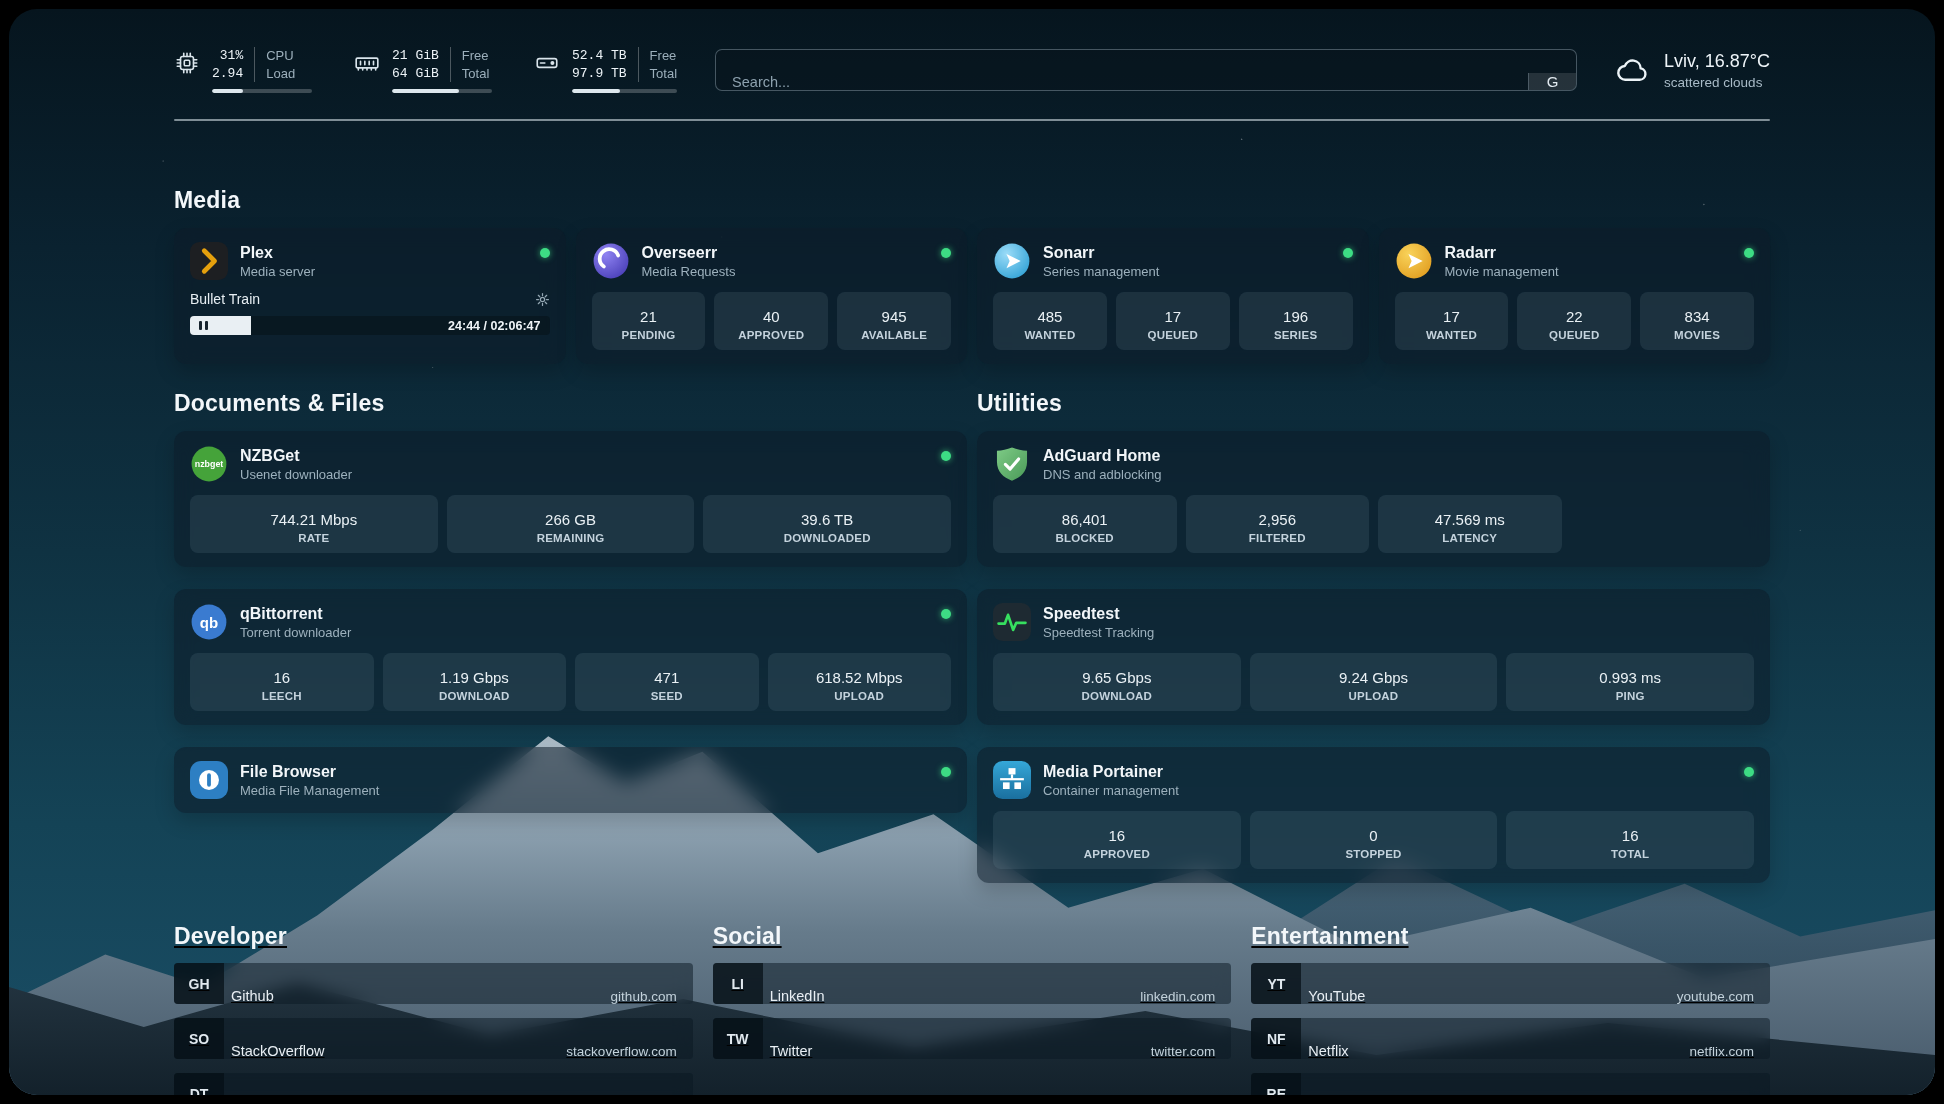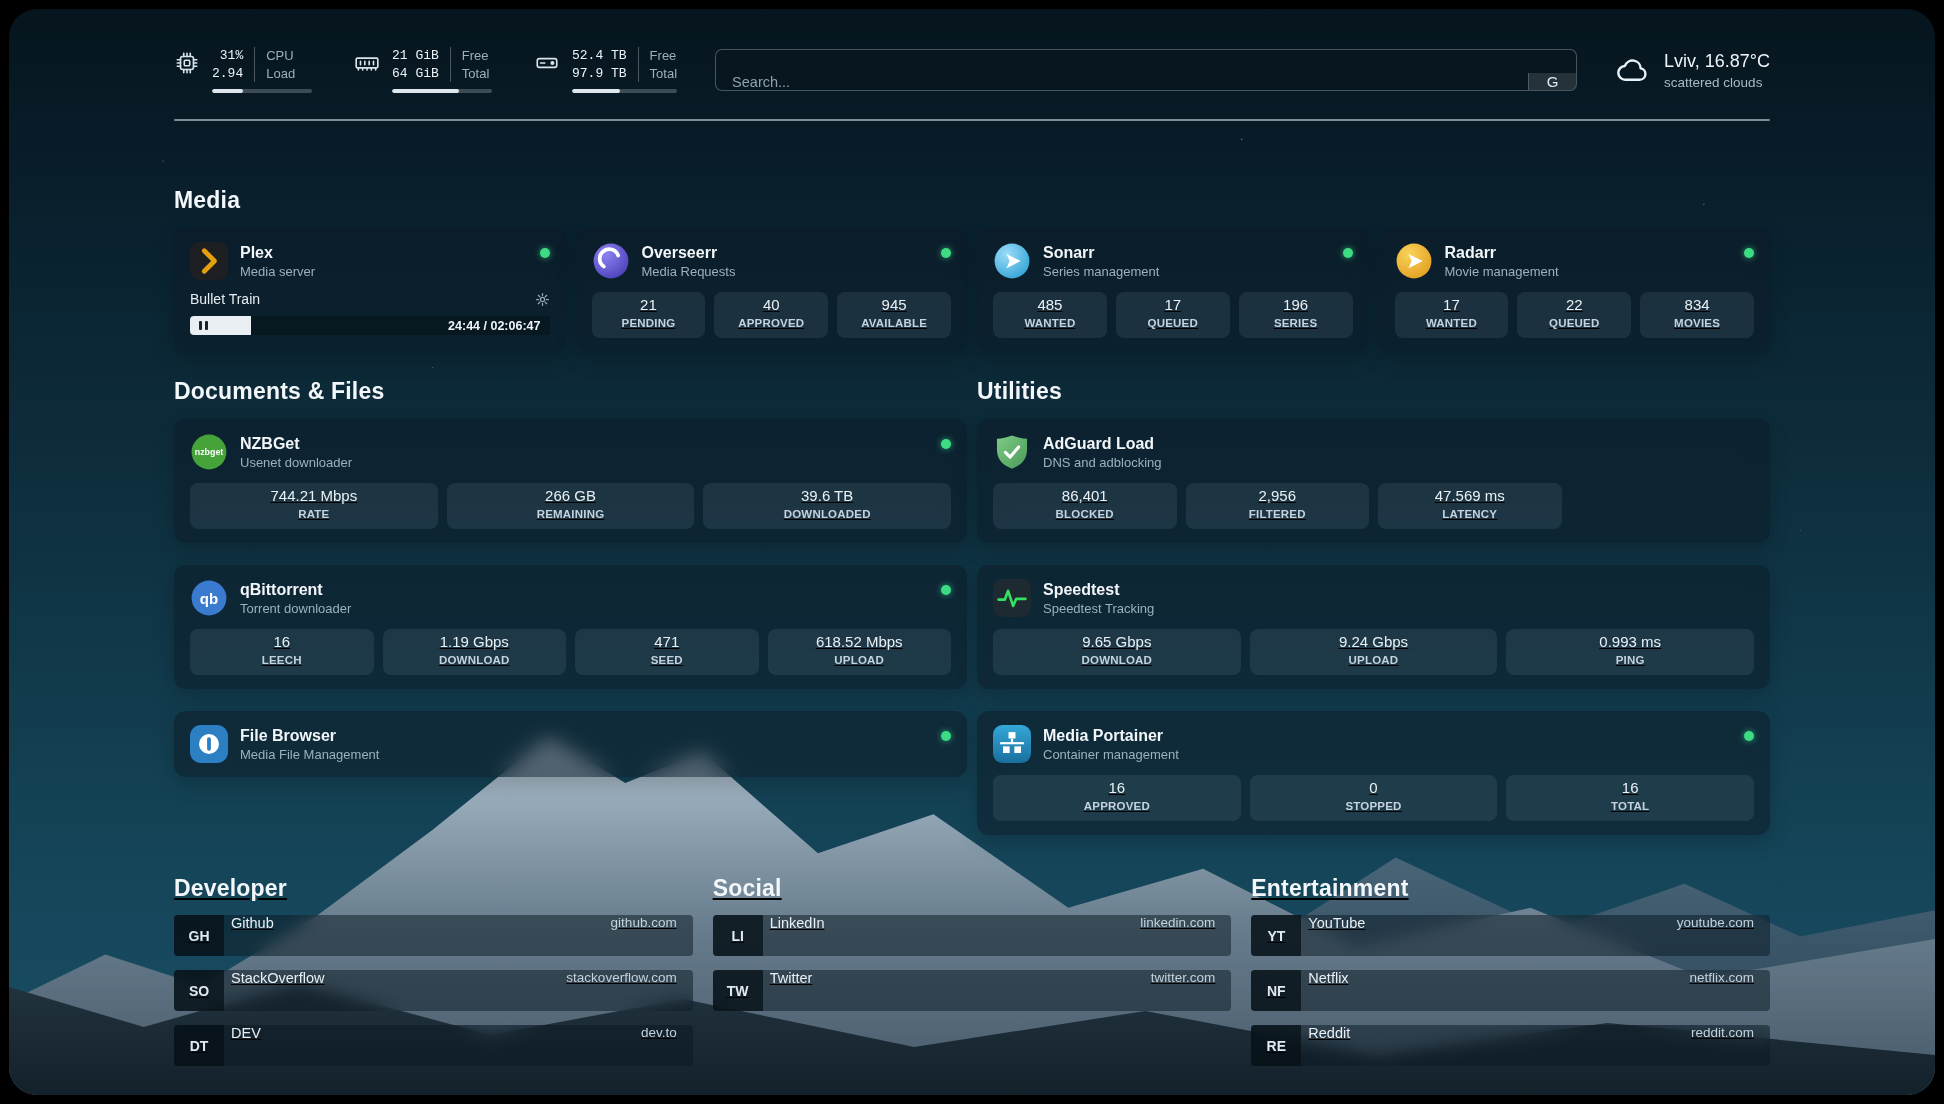--- a/index.html
+++ b/index.html
@@ -74,21 +74,21 @@
   .card-head { display:flex; align-items:center; gap:12px; }
   .app-icon { width:38px; height:38px; flex:none; display:flex; align-items:center; justify-content:center; }
   .app-name { font-size:16px; font-weight:700; color:#f2f6f9; line-height:1.2; }
   .app-sub { font-size:13px; color:#9db1bd; margin-top:2px; }
   .dot { margin-left:auto; width:10px; height:10px; border-radius:50%; background:#3ddc84;
     box-shadow:0 0 6px rgba(61,220,132,.7); align-self:flex-start; margin-top:6px; flex:none; }
 
   .stats { display:grid; gap:9px; margin-top:12px; }
   .s3 { grid-template-columns:repeat(3,1fr); }
   .s4 { grid-template-columns:repeat(4,1fr); }
-  .stat { background:rgba(130,160,180,.14); border-radius:8px; padding:4px 4px 9px; text-align:center;text-decoration:underline; }
+  .stat { background:rgba(130,160,180,.14); border-radius:8px; padding:16px 4px 9px; text-align:center; }
   .stat-v { font-size:15px; color:#eaf1f5; }
   .stat-l { font-size:11.5px; font-weight:700; color:#c4d3dd; margin-top:4px; letter-spacing:.2px; }
 
   
   .np-row { display:flex; align-items:center; margin-top:11px;gap:47px; }
   .np-title { font-size:14px; color:#e7eef3; }
   .gear { margin-left:auto; color:#93a6b2; display:flex; cursor:pointer; }
   .player { margin-top:9px; position:relative; height:19px; border-radius:4px; overflow:hidden;
     background:rgba(8,20,28,.65); display:flex; align-items:center; padding:0 9px; }
   .player-fill { position:absolute; left:0; top:0; bottom:0; background:#e9eff3; }
@@ -97,21 +97,21 @@
   .ptime { position:relative; margin-left:auto; font-size:12.5px; font-weight:700; color:#f0f5f8; }
 
   .cols2 { display:grid; grid-template-columns:1fr 1fr; gap:10px; margin-top:26px; }
   .col h2 { margin-bottom:14px; }
   .col .card { margin-bottom:22px; }
   .col .card:last-child { margin-bottom:0; }
 
   
   .links { display:grid; grid-template-columns:1fr 1fr 1fr; gap:20px; margin-top:40px;text-decoration:underline; }
   .links h2 { margin-bottom:13px; }
-  .link-row { display:flex; align-items:flex-start; height:41px; margin-bottom:14px; border-radius:4px;
+  .link-row { display:flex; align-items:flex-end; height:41px; margin-bottom:14px; border-radius:4px;
     background:rgba(10,24,34,.5); backdrop-filter:blur(8px); overflow:hidden; cursor:pointer; }
   .link-row:last-child { margin-bottom:0; }
   .badge { width:50px; align-self:stretch; flex:none; display:flex; align-items:center; justify-content:center;
     background:rgba(6,15,22,.72); color:#e1e9ef; font-weight:700; font-size:14px; }
   .link-name { margin-left:7px; font-size:14.5px; color:#e9eff4; }
   .link-url { margin-left:auto; margin-right:16px; font-size:13.5px; color:#c3d2db; }
 
   svg { display:block; }
 </style>
 </head>
@@ -468,21 +468,21 @@
                     <linearGradient id="agG" x1="0" y1="0" x2="1" y2="1">
                       <stop offset="0%" stop-color="#7ecb86"></stop>
                       <stop offset="100%" stop-color="#4a9a58"></stop>
                     </linearGradient>
                   </defs>
                 <path d="M12 1.5c3.2 1.2 6.3 1.9 9.5 2.1v7.2c0 5.8-4 10-9.5 11.7C6.5 20.8 2.5 16.6 2.5 10.8V3.6c3.2-.2 6.3-.9 9.5-2.1z" fill="url(#agG)"></path>
                 <path d="M7.8 12.2l3 3 5.4-6.4" stroke="#fff" stroke-width="2" fill="none" stroke-linecap="round" stroke-linejoin="round"></path>
               </svg>
             </span>
             <div class="app-meta">
-              <div class="app-name">AdGuard Load</div>
+              <div class="app-name">AdGuard Home</div>
               <div class="app-sub">DNS and adblocking</div>
             </div>
           </div>
           <div class="stats s4">
             <div class="stat">
               <div class="stat-v">86,401</div>
                 <div class="stat-l">BLOCKED</div>
             </div>
             <div class="stat">
               <div class="stat-v">2,956</div>

